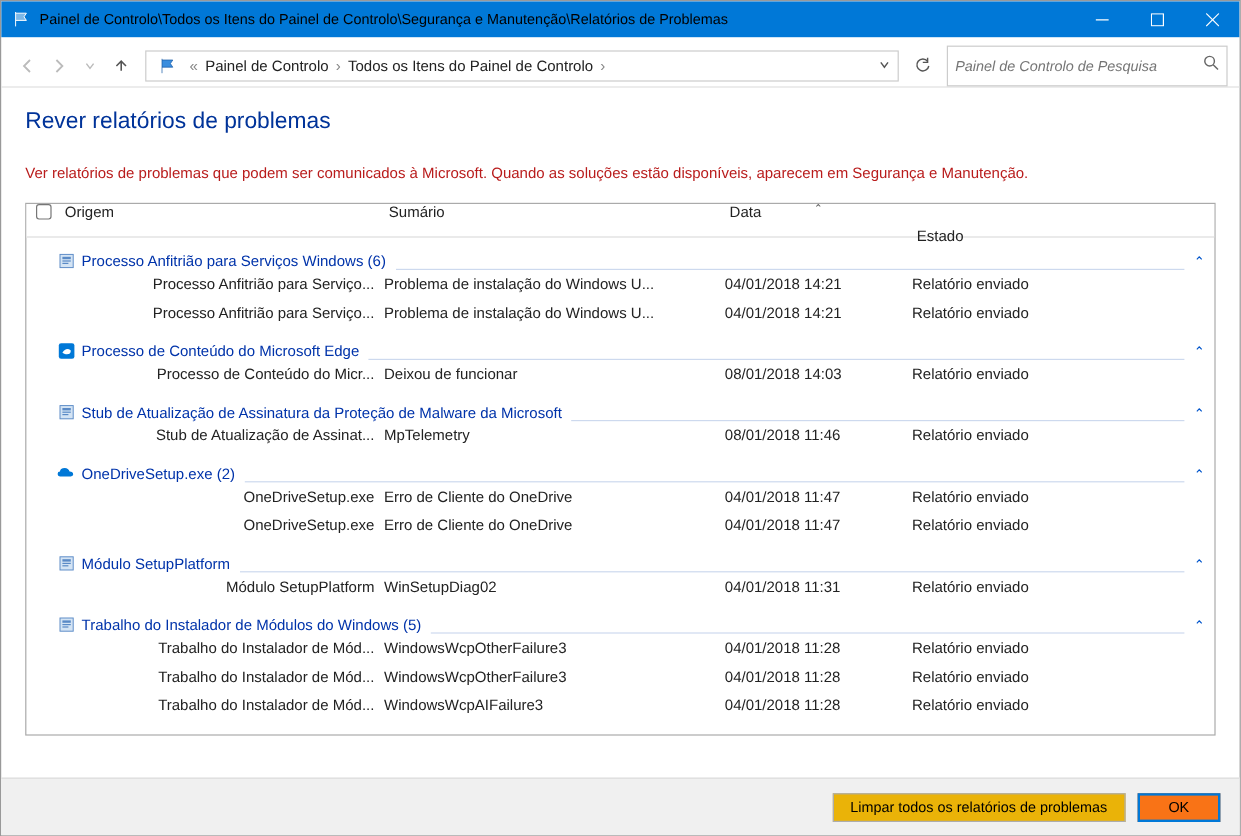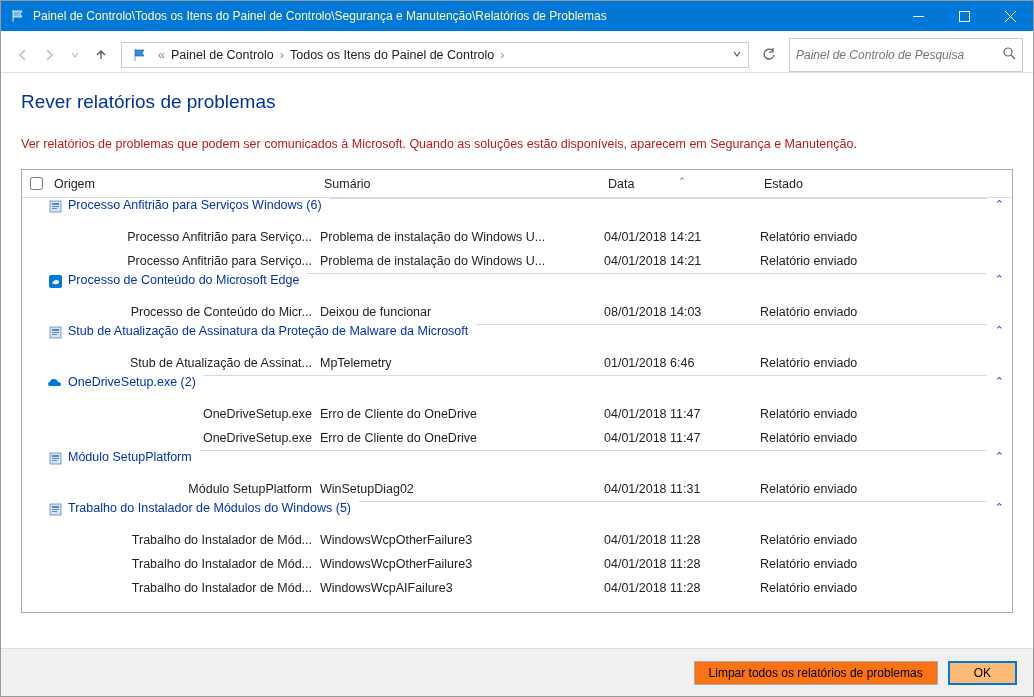--- a/index.html
+++ b/index.html
@@ -1,17 +1,17 @@
 <!DOCTYPE html>
 <html><head>
 <meta charset="utf-8">
 <style>
 * { margin: 0; padding: 0; box-sizing: border-box; font-family: "Segoe UI", Tahoma, sans-serif; }
 body { width: 1034px; height: 697px; background: #fff; overflow: hidden; border: 1px solid #999; }
-.titlebar { height: 30px; background: #0078d7; display: flex; align-items: center; color: #fef9c3; font-size: 12px; }
+.titlebar { height: 30px; background: #0078d7; display: flex; align-items: center; color: #000000; font-size: 12px; }
 .titlebar .flag { width: 22px; height: 30px; display: flex; align-items: center; justify-content: center; margin-left: 6px; margin-right: 4px; }
 .titlebar .title { flex: 1; white-space: nowrap; overflow: hidden; }
 .win-controls { display: flex; }
 .win-btn { width: 46px; height: 30px; display: flex; align-items: center; justify-content: center; color: #fff; cursor: pointer; }
 .win-btn svg { width: 11px; height: 11px; stroke: #fff; stroke-width: 1; fill: none; }
 
 .toolbar { height: 36px; border-bottom: 1px solid #e0e0e0; display: flex; align-items: center; padding: 0 10px; gap: 2px; margin-top: 6px; }
 .nav-btn { width: 24px; height: 24px; display: flex; align-items: center; justify-content: center; color: #888; cursor: default; }
 .nav-btn.active { color: #333; cursor: pointer; }
 .addr-flag { width: 24px; height: 24px; display: flex; align-items: center; justify-content: center; }
@@ -21,46 +21,46 @@
 .refresh { width: 24px; height: 24px; display: flex; align-items: center; justify-content: center; color: #555; cursor: pointer;}
 .search { width: 234px; height: 26px; border: 1px solid #ccc; display: flex; align-items: center; padding: 16px 6px; margin-left: 6px; }
 .search input { flex: 1; border: none; outline: none; font-size: 12px; font-style: italic; color: #888; }
 .search .sicon { color: #666; }
 
 .content { padding: 18px 20px 10px 20px; }
 .page-title { font-size: 19px; color: #003399; font-weight: 400; margin-bottom: 24px; }
 .page-desc { font-size: 12.5px; color: #b91c1c; margin-bottom: 18px; }
 
 .list { border: 1px solid #aaa; height: 444px; overflow: hidden; }
-.list-header { display: flex; height: 28px; border-bottom: 1px solid #ddd; font-size: 12.5px; align-items: center; background: #fff; }
+.list-header { display: flex; height: 28px; border-bottom: 1px solid #ddd; font-size: 12.5px; align-items: flex-start; background: #fff; }
 .list-header .chk { width: 28px; display: flex; align-items: center; justify-content: center; }
 .list-header .col { padding-left: 4px; color: #222; position: relative; }
 .c-origem { width: 270px; }
 .c-sumario { width: 284px; }
 .c-data { width: 156px; }
-.c-estado { width: 232px; }
+.c-estado { width: 232px; margin-top: 20px; }
 .sort-ind { position: absolute; top: -1px; left: 50%; transform: translateX(-50%); font-size: 9px; color: #666; }
 input[type=checkbox] { width: 13px; height: 13px; }
 
-.group-row { display: flex; align-items: flex-start; height: 27px; font-size: 12.5px; color: #0033aa; padding-left: 24px; }
+.group-row { display: flex; align-items: flex-end; height: 27px; font-size: 12.5px; color: #0033aa; padding-left: 24px; }
 .group-row .gicon { width: 18px; height: 16px; margin-right: 4px; display: flex; align-items: center; justify-content: center; }
 .group-row .gtitle { white-space: nowrap; }
 .group-row .gline { flex: 1; height: 1px; background: #cdd9ee; margin-left: 8px; margin-right: 8px; }
 .group-row .gchev { color: #0055cc; font-size: 11px; padding-right: 8px; }
 
 .item-row { display: flex; align-items: center; height: 24px; font-size: 12.5px; color: #222; }
 .item-row .pad { width: 60px; }
 .item-row .i-origem { width: 238px; white-space: nowrap; overflow: hidden; text-overflow: ellipsis; padding-right: 8px; text-align: right; }
 .item-row .i-sumario { width: 284px; white-space: nowrap; overflow: hidden; text-overflow: ellipsis; padding-right: 20px; }
 .item-row .i-data { width: 156px; }
 .item-row .i-estado { width: 232px; }
 
 .footer { height: 48px; border-top: 1px solid #ddd; display: flex; align-items: center; justify-content: flex-end; padding: 0 16px; gap: 10px; background: #f0f0f0; position: absolute; bottom: 1px; left: 1px; right: 1px; }
-.btn { height: 24px; padding: 0 14px; font-size: 12px; background: #f97316; border: 1px solid #adadad; cursor: pointer; }
-.btn.primary { border: 2px solid #0078d7; padding: 0 24px; background: #fdba74; }
+.btn { height: 24px; padding: 0 14px; font-size: 12px; background: #eab308; border: 1px solid #adadad; cursor: pointer; }
+.btn.primary { border: 2px solid #0078d7; padding: 0 24px; background: #f97316; }
 </style>
 </head>
 <body>
 
 <div class="titlebar">
   <span class="flag">
     <svg width="14" height="14" viewBox="0 0 14 14">
         <path d="M2 1 L2 13 M2 2 L11 2 L9 5 L11 8 L2 8" fill="#7bb8e8" stroke="#fff" stroke-width="0.8"></path>
       </svg>
   </span>
@@ -211,21 +211,21 @@
             </svg>
           </span>
           <span class="gtitle">Stub de Atualização de Assinatura da Proteção de Malware da Microsoft</span>
           <span class="gline"></span>
           <span class="gchev">⌃</span>
         </div>
         <div class="item-row">
           <div class="pad"></div>
           <div class="i-origem">Stub de Atualização de Assinat...</div>
           <div class="i-sumario">MpTelemetry</div>
-          <div class="i-data">01/01/2018 6:46</div>
+          <div class="i-data">08/01/2018 11:46</div>
           <div class="i-estado">Relatório enviado</div>
         </div>
         <div class="group-row">
           <span class="gicon">
             <svg width="16" height="12" viewBox="0 0 16 12">
               <path d="M3 9 Q1 9 1 7 Q1 5 3 5 Q3 2 7 2 Q10 2 11 5 Q14 5 14 7.5 Q14 9 12 9 Z" fill="#0078d7"></path>
             </svg>
           </span>
           <span class="gtitle">OneDriveSetup.exe (2)</span>
           <span class="gline"></span>

